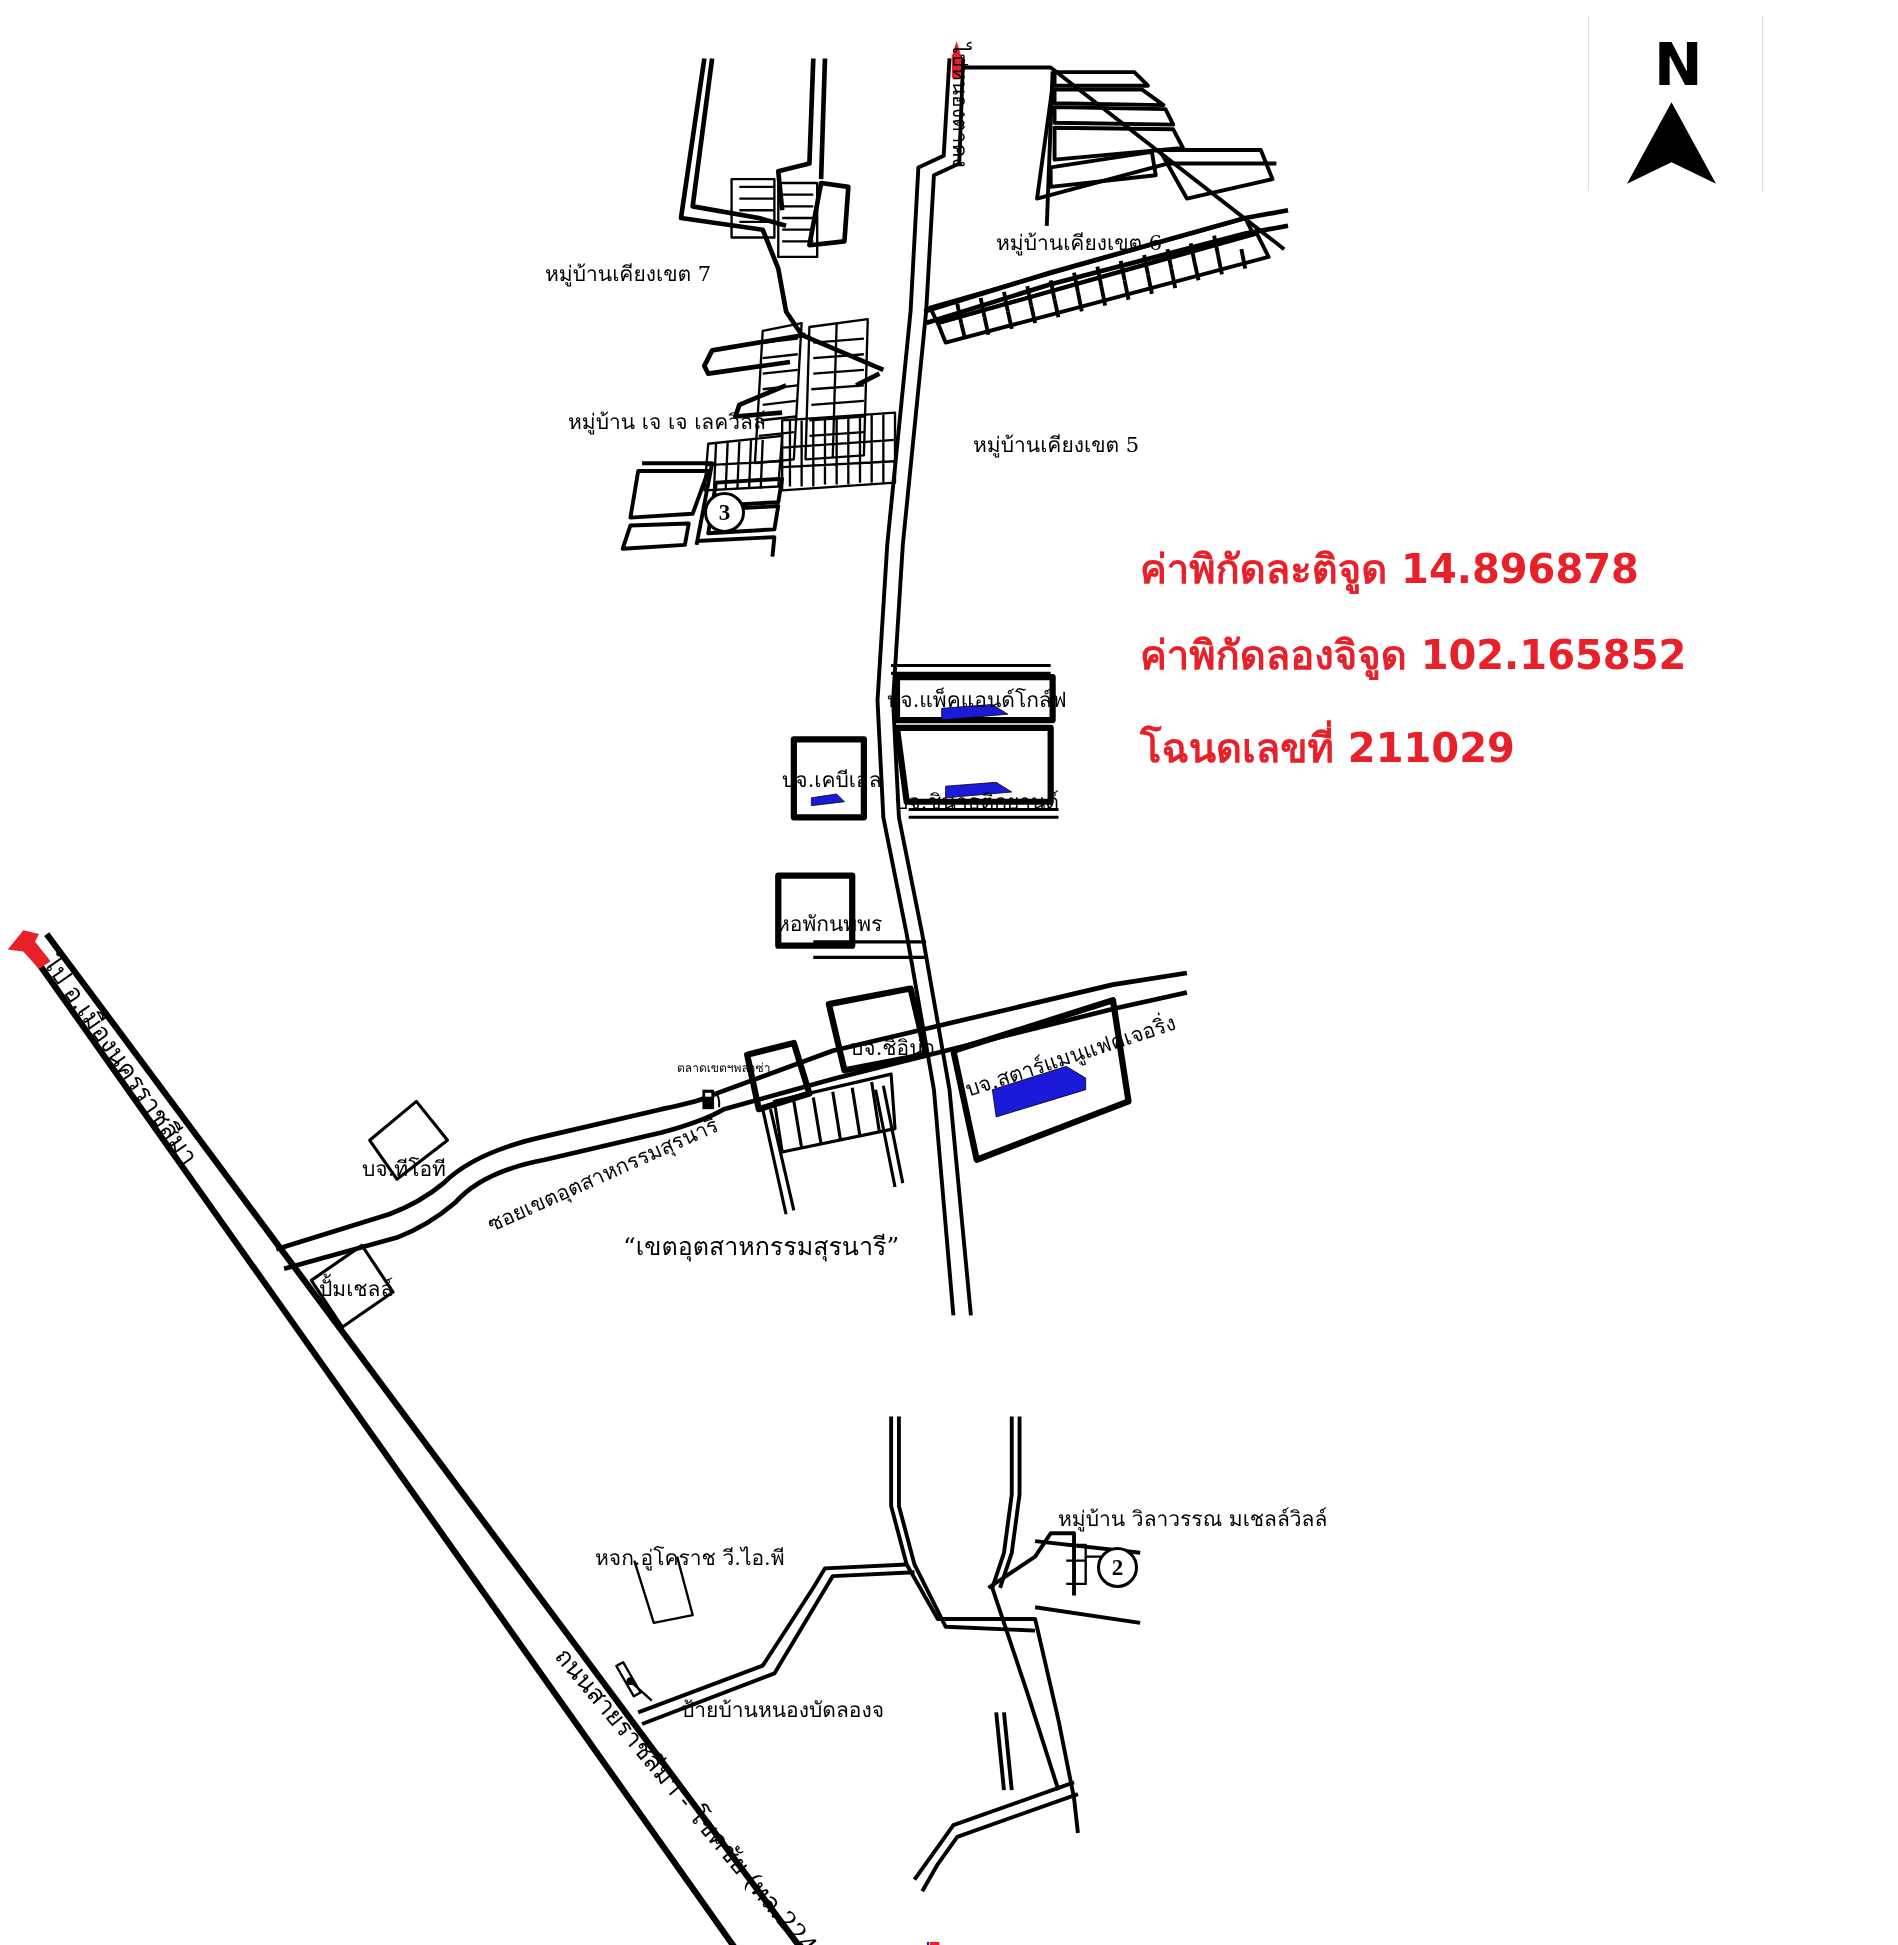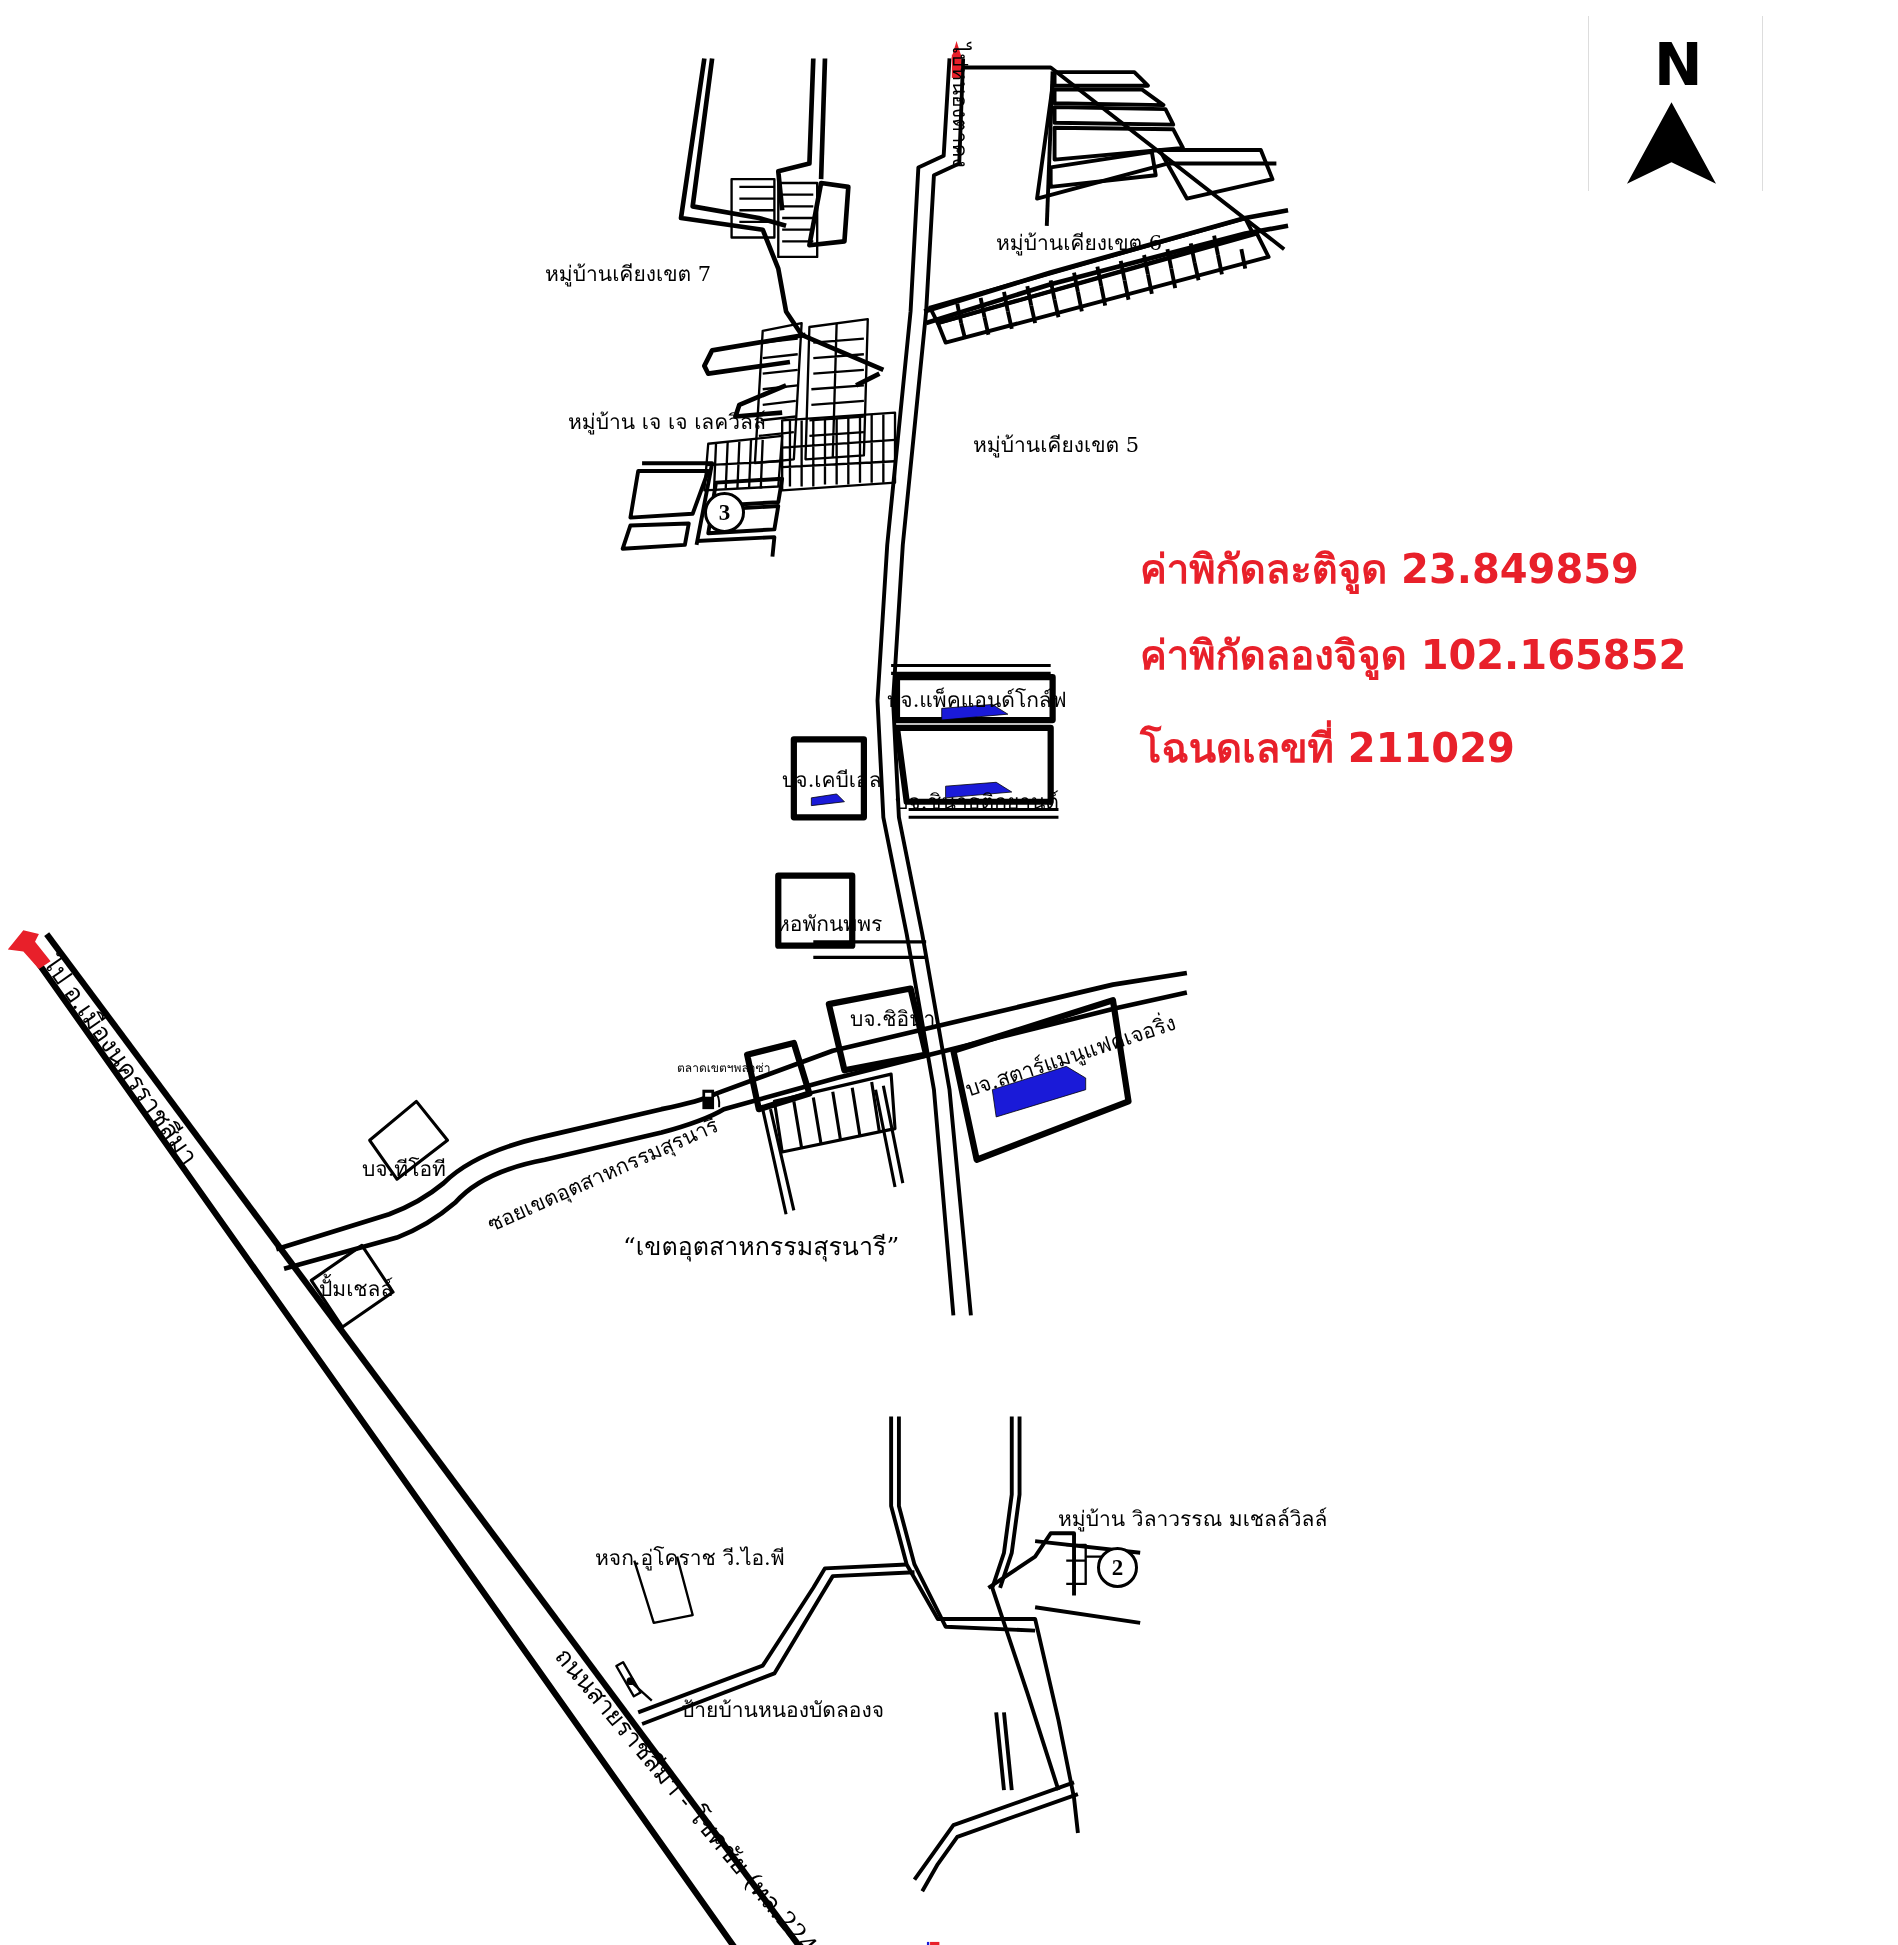--- a/index.html
+++ b/index.html
@@ -247,38 +247,38 @@
 <div class="north">
   <div style="position:absolute;left:0;top:0;width:0.8px;height:175px;background:#ddd;"></div>
   <div style="position:absolute;left:174px;top:0;width:0.8px;height:175px;background:#ddd;"></div>
   <span class="n">N</span>
   <svg style="position:absolute;left:39px;top:86px" width="89" height="82" viewBox="0 0 230 210">
     <path d="M115 0 L230 210 L115 155 L0 210 Z" fill="#000"></path>
   </svg>
 </div>
 
 
-<div class="coord" style="top:537px">ค่าพิกัดละติจูด 23.849859</div>
+<div class="coord" style="top:537px">ค่าพิกัดละติจูด 14.896878</div>
 <div class="coord" style="top:623px">ค่าพิกัดลองจิจูด 102.165852</div>
 <div class="coord" style="top:716px">โฉนดเลขที่ 211029</div>
 
 
 <div class="lbl lbl-sm rot" style="left:977px;top:43px;transform:rotate(90deg);">ไปหนองตาคง</div>
 <div class="lbl lbl-sm" style="left:545px;top:257px;">หมู่บ้านเคียงเขต 7</div>
 <path></path>
 <div class="lbl lbl-sm" style="left:996px;top:226px;">หมู่บ้านเคียงเขต 6</div>
 <div class="lbl lbl-sm" style="left:568px;top:405px;">หมู่บ้าน เจ เจ เลควิลล์</div>
 <div class="lbl lbl-sm" style="left:973px;top:428px;">หมู่บ้านเคียงเขต 5</div>
 <div class="circle-num" style="left:704px;top:492px;">3</div>
 
 <div class="lbl lbl-sm" style="left:887px;top:683px;">บจ.แพ็คแอนด์โกล์ฟ</div>
 <div class="lbl lbl-sm" style="left:895px;top:745px;margin-top:40px;">บจ.ชินาธติกยานต์</div>
 <div class="lbl lbl-sm" style="left:782px;top:763px;">บจ.เคบีเอล</div>
 <div class="lbl lbl-sm" style="left:776px;top:907px;">หอพักนพพร</div>
-<div class="lbl lbl-sm" style="left:850px;top:1002px;text-align:right;">บจ.ชิอิน่า</div>
+<div class="lbl lbl-sm" style="left:850px;top:1031px;text-align:right;">บจ.ชิอิน่า</div>
 <div class="lbl" style="left:677px;top:1058px;font-size:12px;">ตลาดเขตฯพลาซ่า</div>
 <div class="lbl lbl-sm rot" style="left:961px;top:1074px;transform:rotate(-18deg);">บจ.สตาร์แมนูแฟคเจอริ่ง</div>
 <div class="lbl lbl-sm rot" style="left:482px;top:1210px;transform:rotate(-24deg);">ซอยเขตอุตสาหกรรมสุรนารี</div>
 <div class="lbl lbl-sm" style="left:362px;top:1152px;">บจ.ทีโอที</div>
 <div class="lbl lbl-sm" style="left:319px;top:1272px;">ปั้มเชลล์</div>
 <div class="lbl lbl-md" style="left:623px;top:1226px;">“เขตอุตสาหกรรมสุรนารี”</div>
 <div class="lbl lbl-md rot" style="left:66px;top:946px;transform:rotate(55deg);">ไป อ.เมืองนครราชสีมา</div>
 
 <div class="lbl lbl-sm" style="left:1058px;top:1502px;">หมู่บ้าน วิลาวรรณ มเชลล์วิลล์</div>
 <div class="circle-num" style="left:1097px;top:1547px;">2</div>

